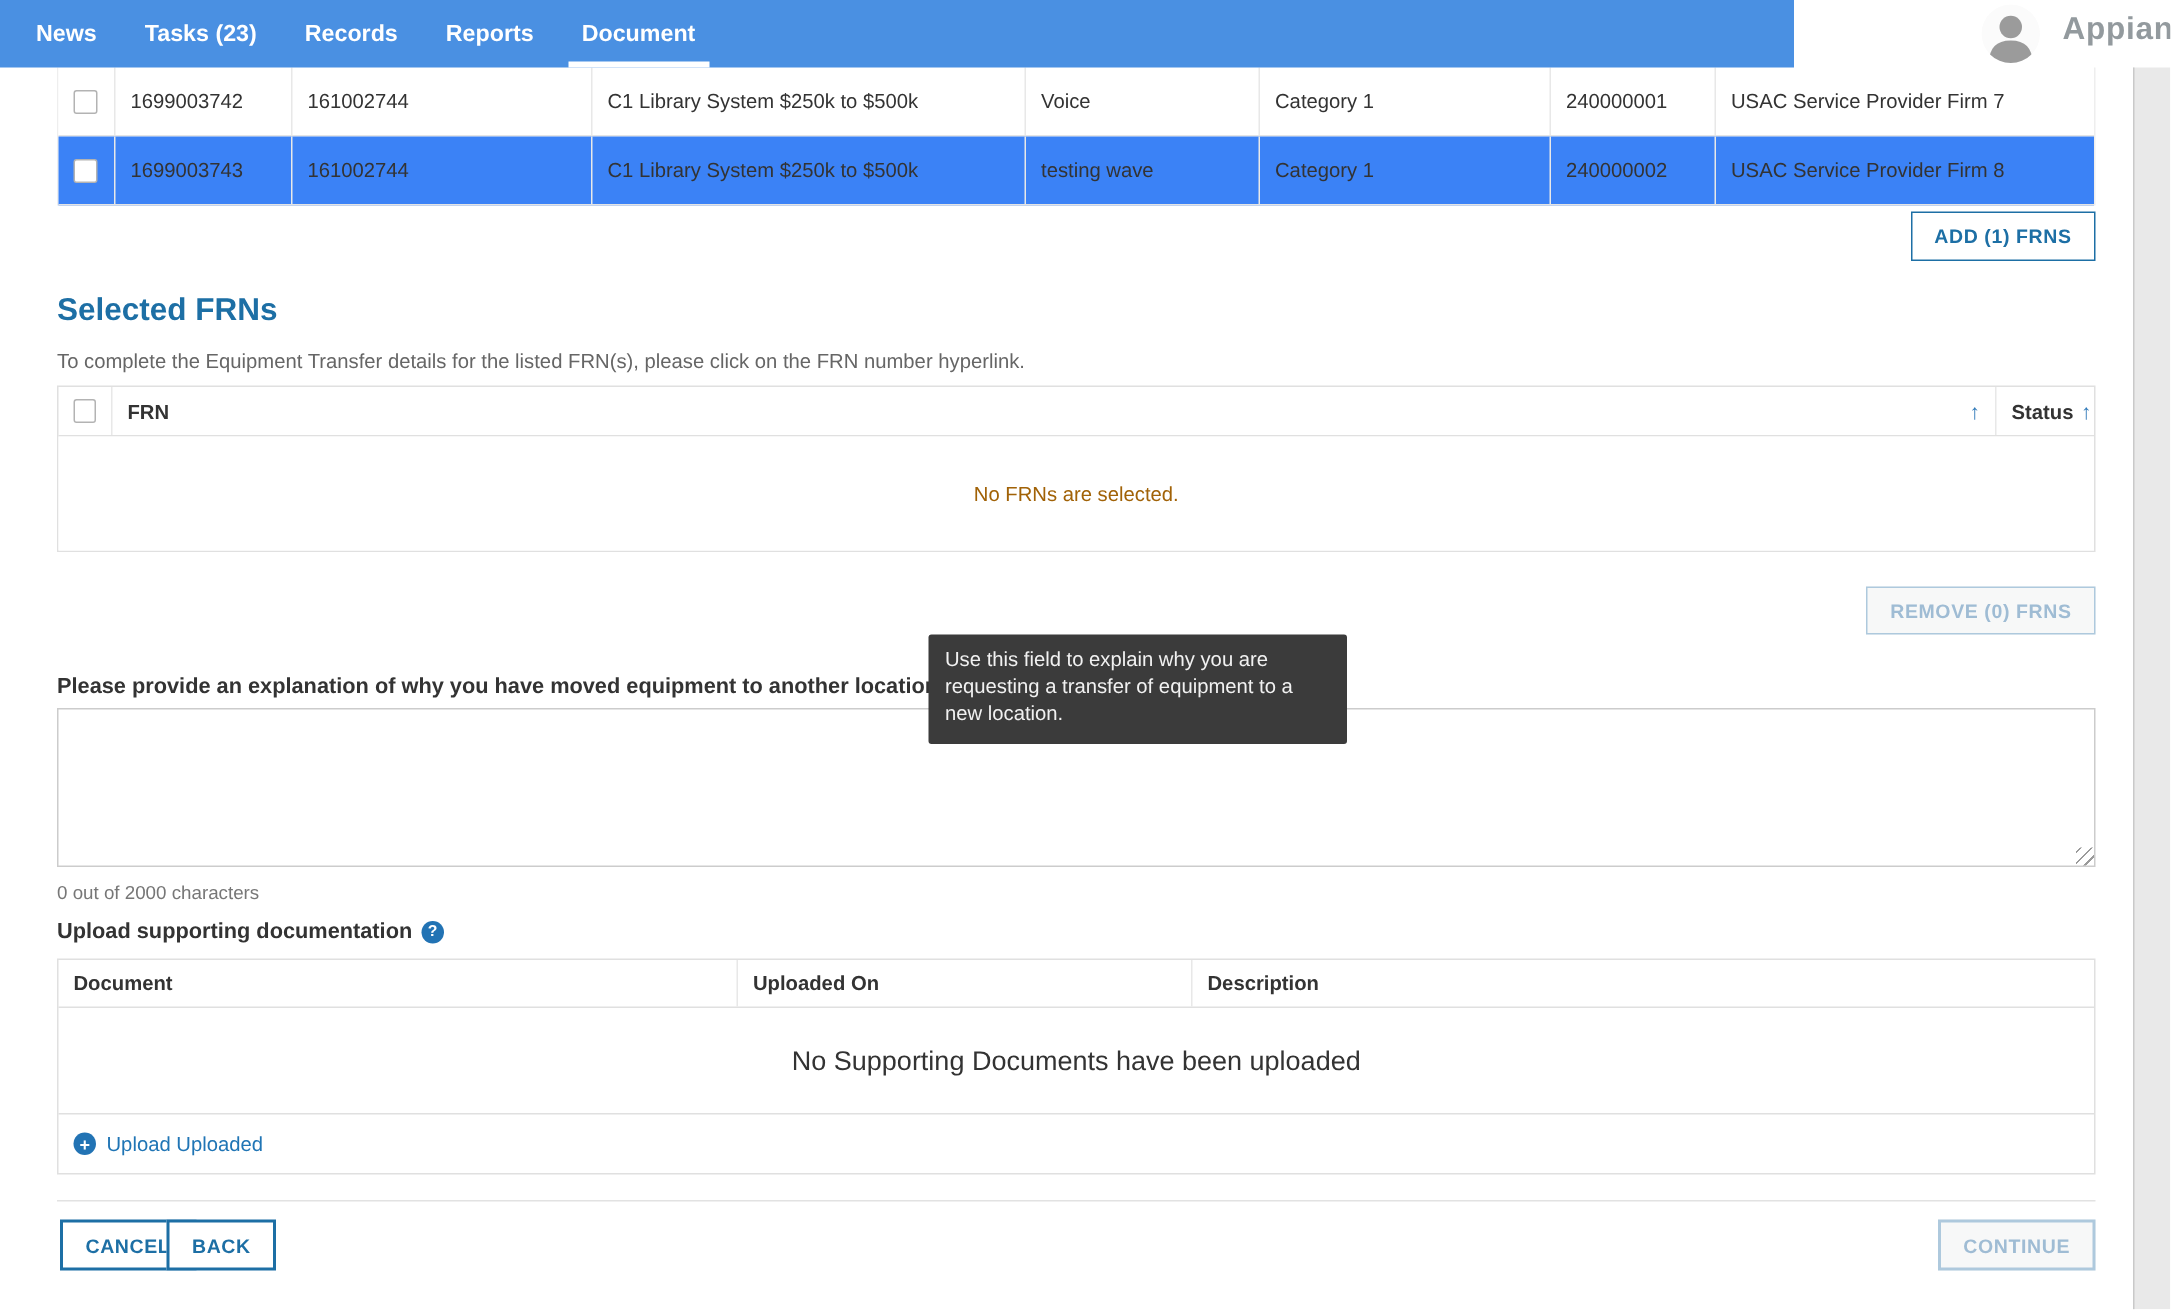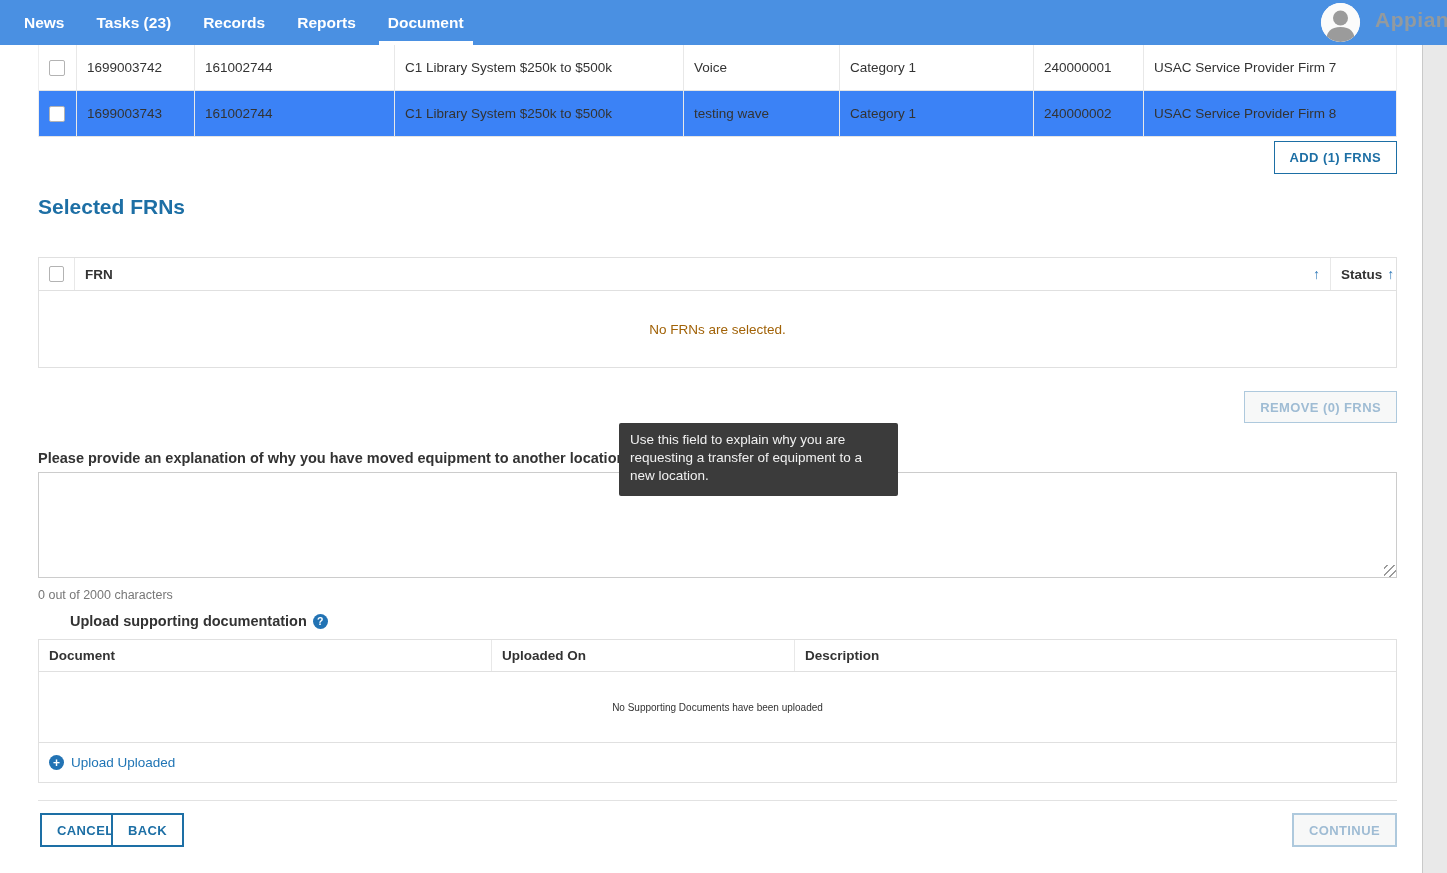--- a/index.html
+++ b/index.html
@@ -1,21 +1,21 @@
 <!DOCTYPE html>
 <html><head>
 <meta charset="utf-8">
 <style>
   * { margin:0; padding:0; box-sizing:border-box; }
   html,body { background:#fff; }
   body { font-family:"Liberation Sans", sans-serif; }
   .page { position:relative; width:1447px; height:873px; background:#fff; overflow:hidden; }
 
   
-  .topnav { position:absolute; left:0; top:0; width:1447px; height:45px; background:#4a90e2; display:flex; align-items:center; padding-left:24px; z-index:10; }
+  .topnav { position:absolute; left:0; top:0; width:1196px; height:45px; background:#4a90e2; display:flex; align-items:center; padding-left:24px; z-index:10; }
   .nav-item { position:relative; height:45px; display:flex; align-items:center; margin-right:32px; color:#fff; font-weight:700; font-size:15.5px; cursor:pointer; white-space:nowrap; }
   .nav-item.active::after { content:""; position:absolute; left:-9px; right:-9px; bottom:0; height:4px; background:#fff; }
   .avatar { position:absolute; left:1321px; top:3px; width:39px; height:39px; border-radius:50%; background:#fdfdfd; overflow:hidden; }
   .brand { position:absolute; left:1375px; top:8px; font-size:21px; font-weight:600; color:#939a9e; letter-spacing:0.5px; }
 
   
   .gutter { position:absolute; left:1422px; top:45px; width:25px; height:828px; background:#e9e9e9; border-left:1px solid #c9c9c9; }
 
   
   .trow { display:flex; align-items:stretch; border-bottom:1px solid #e4e4e4; background:#fff; }
@@ -47,34 +47,34 @@
   .sel-header .tcell { font-weight:700; }
   .sel-cb { width:35px; }
   .sel-frn { flex:1; justify-content:space-between;text-align:center; }
   .sel-status { width:66px; border-left:1px solid #e8e8e8; justify-content:space-between; }
   .sort-arrow { color:#2e78b8; font-size:14px; font-weight:700; margin-left:5px; }
   .sel-empty { height:76px; display:flex; align-items:center; justify-content:center; font-size:13.5px; color:#a16207; background:#fff; }
 
   
   .field-label { position:absolute; display:flex; align-items:center; gap:6px; font-size:14.5px; font-weight:700; color:#333; }
   .exp-label { left:38px; top:450px; }
-  .upl-label { left:38px; top:613px;margin-left:32px; }
+  .upl-label { left:38px; top:613px; }
   .help-icon { display:inline-flex; align-items:center; justify-content:center; width:15px; height:15px; border-radius:50%; background:#2273b4; color:#fff; font-size:10.5px; font-weight:700; cursor:pointer; flex:0 0 auto; }
   .tooltip { position:absolute; left:619px; top:423px; width:279px; background:#3b3b3b; color:#f1f1f1; font-size:13.5px; line-height:1.35; padding:8px 11px 10px 11px; border-radius:2px; z-index:6; }
   .exp-textarea { position:absolute; left:38px; top:472px; width:1359px; height:106px; border:1px solid #ccc; background:#fff; resize:none; font-family:"Liberation Sans", sans-serif; font-size:13.5px; padding:8px; color:#333; outline:none; }
   .resize-grip { position:absolute; left:1384px; top:565px; width:12px; height:12px; z-index:4;
     background:repeating-linear-gradient(135deg, transparent 0 2px, #9a9a9a 2px 3px, transparent 3px 5px); cursor:nwse-resize; }
   .char-count { position:absolute; left:38px; top:588px; font-size:12.5px; color:#777; }
 
   
   .docs-table { position:absolute; left:38px; top:639px; width:1359px; border:1px solid #e0e0e0; }
   .docs-header { display:flex; height:32px; border-bottom:1px solid #e0e0e0; }
   .docs-header .tcell { font-weight:700; }
   .dc-doc{width:452px} .dc-desc{width:455px} .dc-up{width:303px} .dc-rm{flex:1; justify-content:center;margin-top:44px;}
-  .docs-empty { height:70px; display:flex; align-items:center; justify-content:center; font-size:10px; color:#333; }
+  .docs-empty { height:70px; display:flex; align-items:center; justify-content:center; font-size:18px; color:#333; }
   .upload-row { height:40px; border-top:1px solid #e0e0e0; display:flex; align-items:center; padding-left:10px; }
   .upload-link { display:flex; align-items:center; gap:7px; color:#2075b5; font-size:13.5px; cursor:pointer; }
   .plus-icon { display:inline-flex; align-items:center; justify-content:center; width:15px; height:15px; border-radius:50%; background:#2273b4; color:#fff; font-size:12px; font-weight:700; line-height:1; }
 
   .footer-divider { position:absolute; left:38px; top:800px; width:1359px; height:1px; background:#e2e2e2; }
 </style>
 </head>
 <body>
 
 <div class="page">
@@ -120,20 +120,21 @@
       <div class="tcell ct-svc">testing wave</div>
       <div class="tcell ct-cat">Category 1</div>
       <div class="tcell ct-spin">240000002</div>
       <div class="tcell ct-prov">USAC Service Provider Firm 8</div>
     </div>
   </div>
 
   <button class="btn add-btn">ADD (1) FRNS</button>
 
   <h2 class="sec-heading">Selected FRNs</h2>
+  <div class="instruction">To complete the Equipment Transfer details for the listed FRN(s), please click on the FRN number hyperlink.</div>
 
   <div class="sel-table">
     <div class="sel-header">
       <div class="tcell sel-cb">
           <span class="checkbox"></span>
         </div>
       <div class="tcell sel-frn">
         <span>FRN</span>
         <span class="sort-arrow">↑</span>
       </div>

